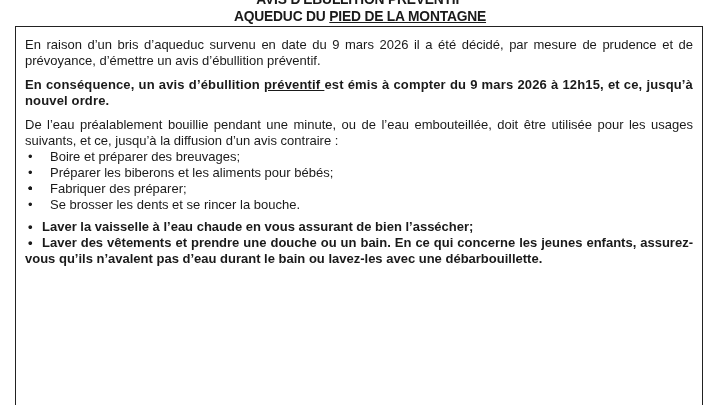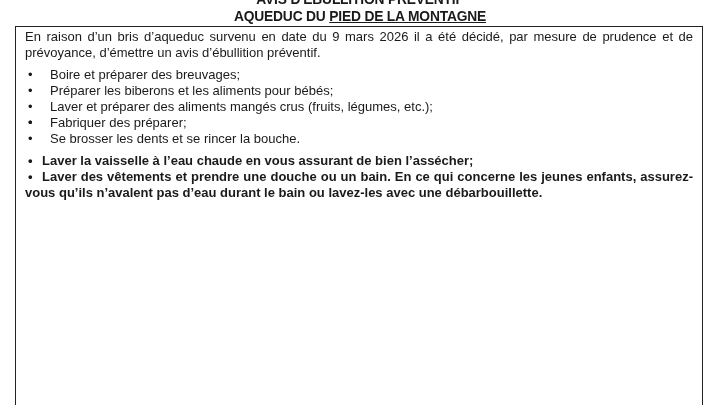--- a/index.html
+++ b/index.html
@@ -40,21 +40,21 @@
       height: 420px;
       border-left: 1.3px solid #222;
       border-right: 1.3px solid #222;
       border-top: 1.3px solid #222;
       box-sizing: border-box;
       padding: 2px 9px 0 9px;
       font-size: 13px;
       line-height: 16px;
     }
     .para {
-      margin: 0 0 6px 0;
+      margin: 8px 0 6px 0;
       text-align: justify;
     }
     .para.tight { margin-bottom: 0; }
     .bold-para {
       font-weight: bold;
       letter-spacing: 0.15px;
     }
     .heading {
       margin: 0 0 6px 0;
     }
@@ -90,26 +90,28 @@
 
 <div class="doc">
   <div class="title-block">
     <span class="title-line">AVIS D'ÉBULLITION PRÉVENTIF</span>
     <span class="title-line"><span>AQUEDUC DU </span><span class="underline">PIED DE LA MONTAGNE</span></span>
   </div>
 
   <div class="box">
     <p class="para">En raison d’un bris d’aqueduc survenu en date du 9 mars 2026 il a été décidé, par mesure de prudence et de prévoyance, d’émettre un avis d’ébullition préventif.</p>
 
+    <p class="para bold-para"><span>En conséquence, un avis d’ébullition </span><span class="underline">préventif </span><span>est émis à compter du 9 mars 2026 à 12h15, et ce, jusqu’à nouvel ordre.</span></p>
 
 
+    <p class="para tight">De l’eau préalablement bouillie pendant une minute, ou de l’eau embouteillée, doit être utilisée pour les usages suivants, et ce, jusqu’à la diffusion d’un avis contraire :</p>
     <ul class="bullets">
       <li><span class="bullet">•</span><span>Boire et préparer des breuvages;</span></li>
       <li><span class="bullet">•</span><span>Préparer les biberons et les aliments pour bébés;</span></li>
-      <li><span class="bullet">•</span><span>Laver et préparer des aliments mangés crus (fruits, légumes, etc.);</span></li>
+      <li><span class="bullet">•</span></li>
       <li><span class="bullet">•</span></li>
       <li><span class="bullet">•</span><span>Fabriquer des préparer;</span></li>
       <li><span class="bullet">•</span><span>Se brosser les dents et se rincer la bouche.</span></li>
     </ul>
 
     <ul class="bullets inline">
       <li><span class="bullet">•</span><span>Laver la vaisselle à l’eau chaude en vous assurant de bien l’assécher;</span></li>
       <li><span class="bullet">•</span><span>Laver des vêtements et prendre une douche ou un bain. En ce qui concerne les jeunes enfants, assurez-vous qu’ils n’avalent pas d’eau durant le bain ou lavez-les avec une débarbouillette.</span></li>
     </ul>
   </div>

